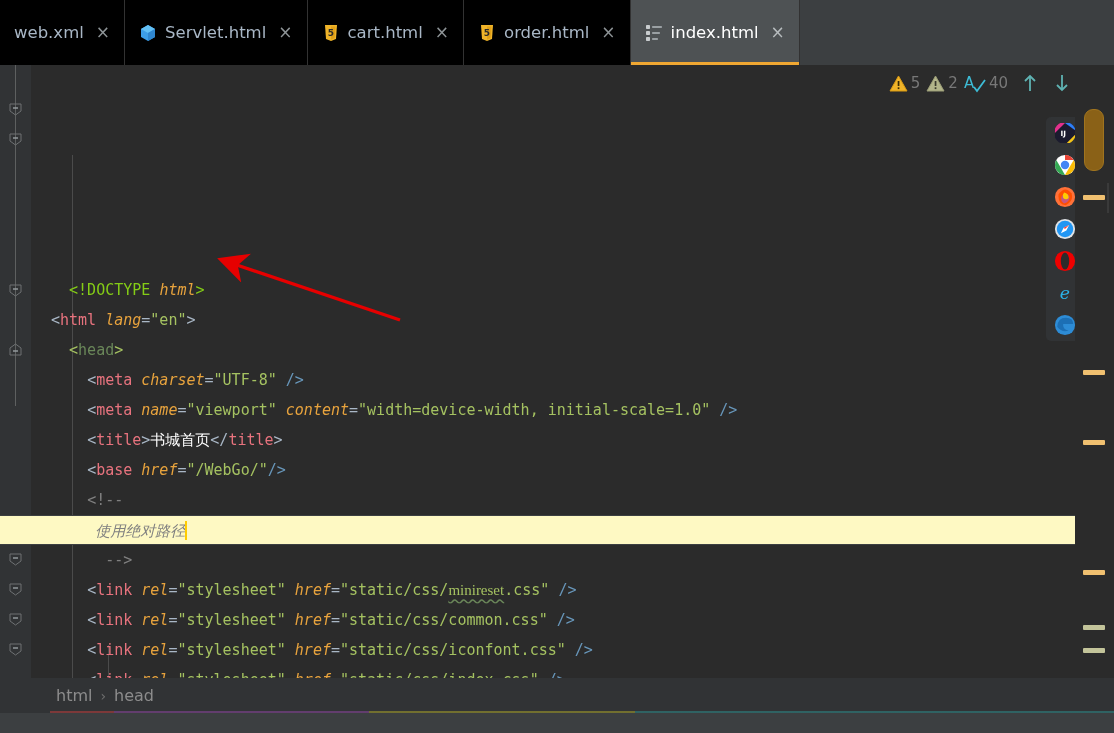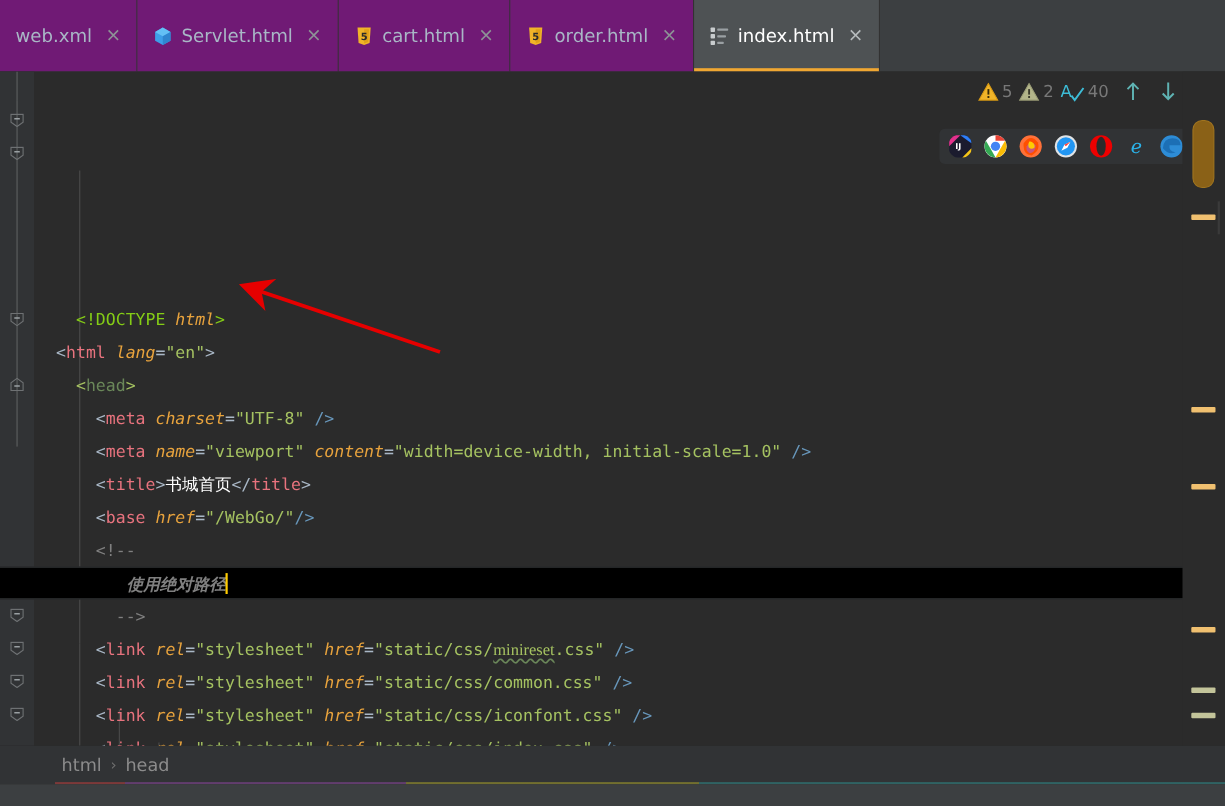--- a/index.html
+++ b/index.html
@@ -31,21 +31,21 @@
     display: flex;
     align-items: center;
     gap: 8px;
     padding: 0 14px 0 14px;
     height: 65px;
     box-sizing: border-box;
     font-size: 16.5px;
     color: #a9b7c6;
     position: relative;
     cursor: default;
-    background: #701a75;
+    background: #000000;
     border-right: 1px solid #323232;
   }
   .tab.active {
     background: #4e5254;
     color: #ffffff;
     text-align: center;
   }
   .tab.active::after {
     content: "";
     position: absolute;
@@ -105,27 +105,26 @@
     white-space: pre;
     color: #a9b7c6;
   }
   .line {
     height: 30px;
     position: relative;
     padding-left: 20px;
     box-sizing: border-box;
   }
   .line.current {
-    background: #000000;
+    background: #fef9c3;
     border-top: 1px solid #3c3f41;
     border-bottom: 1px solid #3c3f41;
     width: 1083px;
     margin-left: -31px;
-    padding-left: 61px;
-    font-weight: bold;
+    padding-left: 41px;
   }
 
   
   .tg   { color: #84cc16; }           
   .tag  { color: #e8737e; }           
   .attr { color: #e8a33d; font-style: italic; }
   .str  { color: #a5c261; }
   .punc { color: #a9b7c6; }
   .brk  { color: #6897bb; }           
   .grn  { color: #6a8759; }
@@ -187,20 +186,21 @@
   #browsers {
     position: absolute;
     top: 52px;
     right: 30px;
     display: flex;
     align-items: center;
     gap: 10px;
     background: #313335;
     border-radius: 5px;
     padding: 5px 8px;
+    flex-direction: column;
   }
   .bicon { width: 22px; height: 22px; border-radius: 50%; display: block; }
 
   
   #markerbar {
     position: absolute;
     top: 0; right: 0;
     width: 39px;
     height: 613px;
     background: #2b2b2b;

